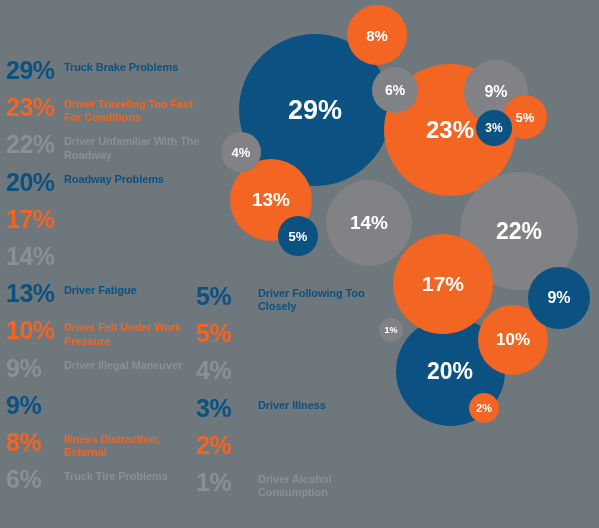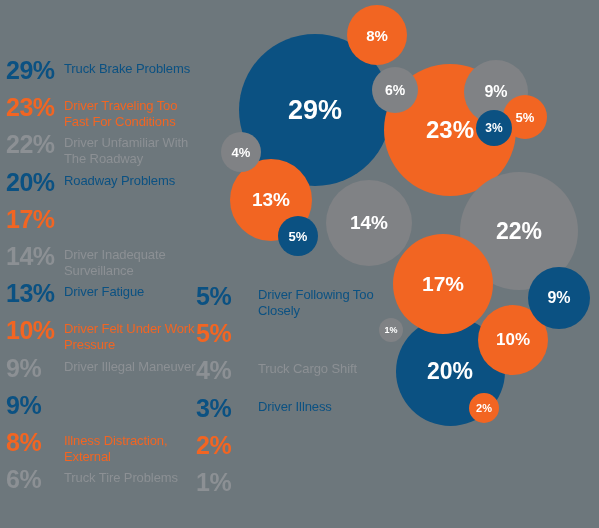--- a/index.html
+++ b/index.html
@@ -43,22 +43,22 @@
     width: 58px;
     flex: 0 0 58px;
     text-align: left;
     white-space: nowrap;
   }
   #legend-col-right .legend-pct {
     width: 62px;
     flex: 0 0 62px;
   }
   .legend-label {
-    font-size: 13px;
-    font-weight: normal;
+    font-size: 11px;
+    font-weight: bold;
     line-height: 1.21;
     padding-top: 3px;
     letter-spacing: -0.1px;
   }
 
   .c-blue   { color: #0b5182; }
   .c-orange { color: #f26522; }
   .c-gray   { color: #8c9094; }
 
   
@@ -124,21 +124,20 @@
       </div>
       <div class="legend-row">
         <div class="legend-pct c-blue">20%</div>
         <div class="legend-label c-blue">Roadway Problems</div>
       </div>
       <div class="legend-row">
         <div class="legend-pct c-orange">17%</div>
       </div>
       <div class="legend-row">
         <div class="legend-pct c-gray">14%</div>
-        <div class="legend-label c-gray">Driver Inadequate Surveillance</div>
       </div>
       <div class="legend-row">
         <div class="legend-pct c-blue">13%</div>
         <div class="legend-label c-blue">Driver Fatigue</div>
       </div>
       <div class="legend-row">
         <div class="legend-pct c-orange">10%</div>
         <div class="legend-label c-orange">Driver Felt Under Work Pressure</div>
       </div>
       <div class="legend-row">
@@ -161,27 +160,27 @@
   <div class="legend-col" id="legend-col-right">
       <div class="legend-row">
         <div class="legend-pct c-blue">5%</div>
         <div class="legend-label c-blue">Driver Following Too Closely</div>
       </div>
       <div class="legend-row">
         <div class="legend-pct c-orange">5%</div>
       </div>
       <div class="legend-row">
         <div class="legend-pct c-gray">4%</div>
-        <div class="legend-label c-gray">Truck Cargo Shift</div>
       </div>
       <div class="legend-row">
         <div class="legend-pct c-blue">3%</div>
         <div class="legend-label c-blue">Driver Illness</div>
       </div>
       <div class="legend-row">
         <div class="legend-pct c-orange">2%</div>
       </div>
       <div class="legend-row">
         <div class="legend-pct c-gray">1%</div>
+        <div class="legend-label c-gray">Driver Alcohol Consumption</div>
       </div>
     </div>
 
 </div>
 
 </body></html>

